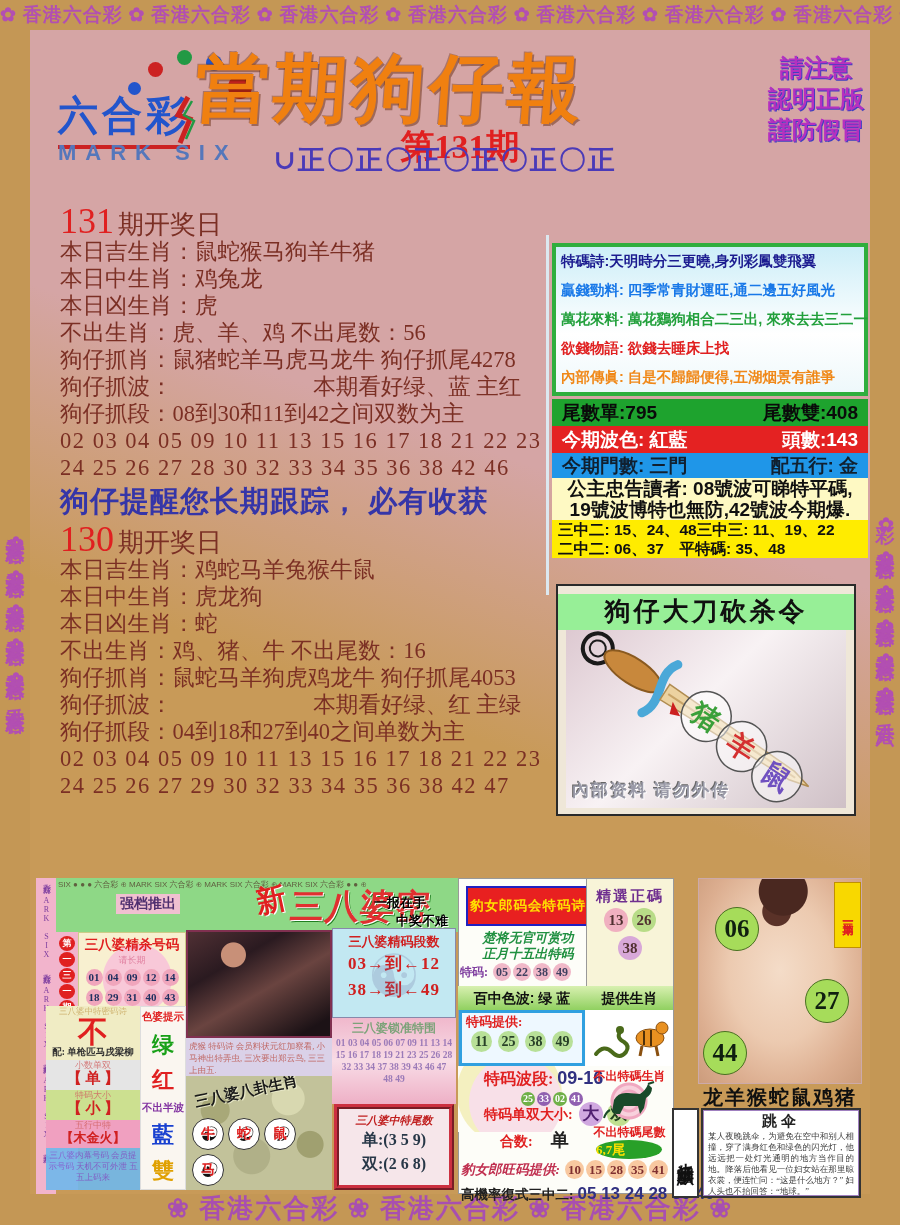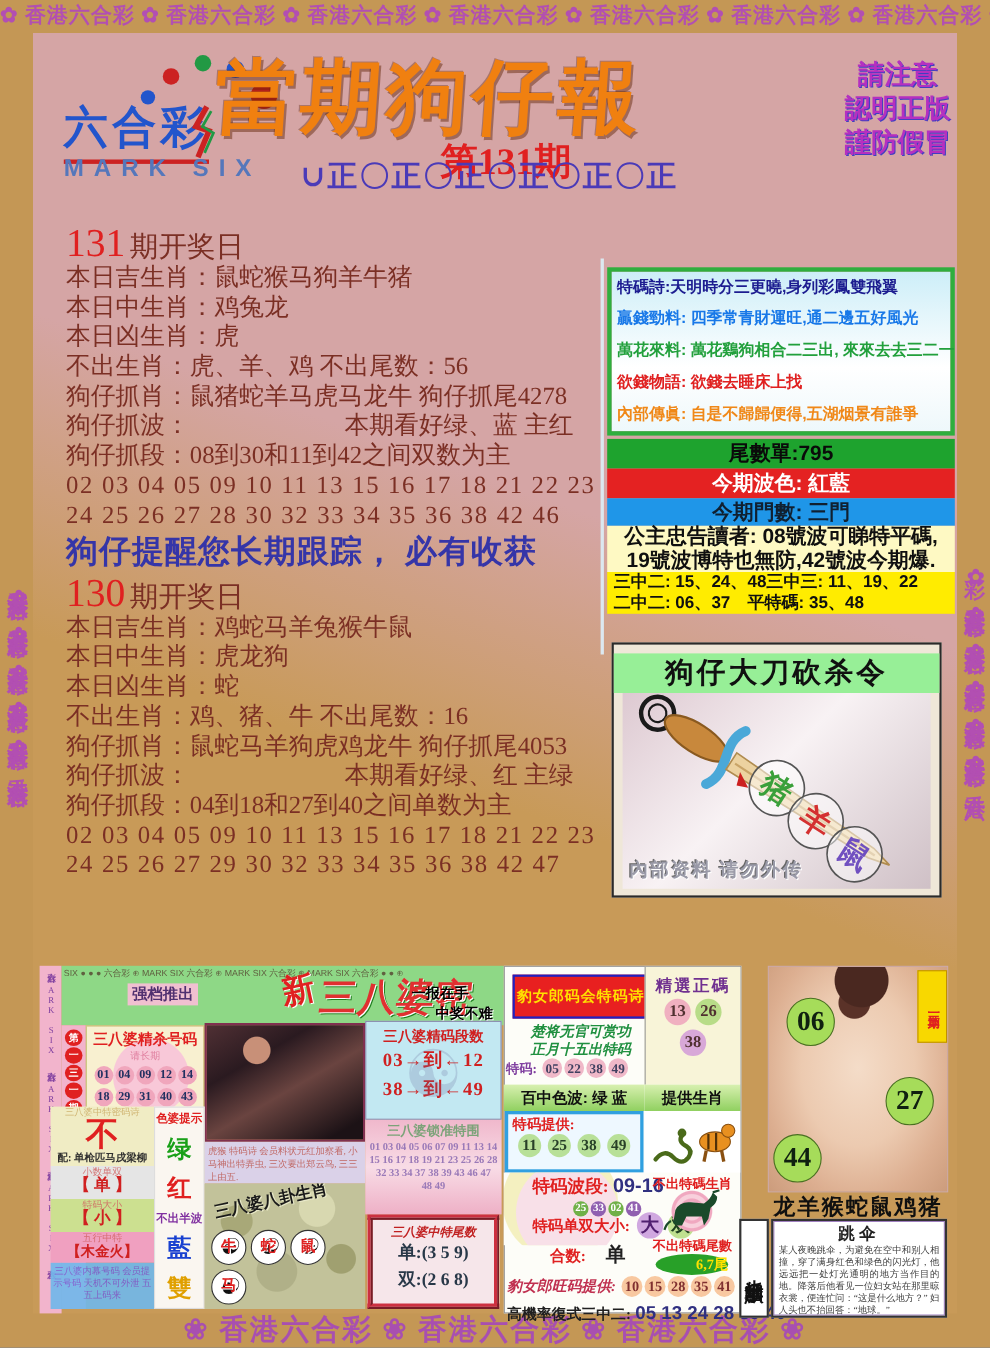--- a/index.html
+++ b/index.html
@@ -39,21 +39,21 @@
   .numrow{letter-spacing:1.5px;}
   .vsep{left:546px;top:235px;width:3px;height:360px;background:#dce8f0;}
   
   .poem-box{left:552px;top:243px;width:316px;height:153px;border:4px solid #2fae3e;
             background:linear-gradient(180deg,#cdeef8,#ffffff 60%,#eef8fb);box-sizing:border-box;
             font-family:"Liberation Sans",sans-serif;}
   .poem-box div{height:29px;line-height:29px;font-weight:bold;font-size:14.5px;white-space:nowrap;padding-left:5px;}
   .pl0{color:#1c1c90;font-size:15.5px;} .pl1{color:#1878e8;font-size:15.5px;}
   .pl2{color:#22a03c;} .pl3{color:#e02020;font-size:16px;} .pl4{color:#f08818;font-size:15.5px;}
   .bar{left:552px;width:316px;display:flex;justify-content:space-between;align-items:center;
-       font-weight:bold;font-family:"Liberation Sans",sans-serif;box-sizing:border-box;padding:0 10px;flex-direction:column;}
+       font-weight:bold;font-family:"Liberation Sans",sans-serif;box-sizing:border-box;padding:0 10px;}
   .bar-green{top:399px;height:27px;background:#1ea32e;color:#0a0a0a;font-size:19px;}
   .bar-red{top:426px;height:27px;background:#e42222;color:#ffffff;font-size:19px;}
   .bar-blue{top:453px;height:25px;background:#1f96e8;color:#102030;font-size:19px;}
   .advice{left:552px;top:478px;width:316px;height:42px;background:#fef9c3;color:#101010;
           font-weight:bold;font-size:19px;line-height:21px;text-align:center;font-family:"Liberation Sans",sans-serif;}
   .ybox{left:552px;top:520px;width:316px;height:38px;background:#ffec00;color:#101010;
         font-weight:bold;font-size:15.5px;line-height:19px;text-align:left;padding-left:6px;box-sizing:border-box;
         font-family:"Liberation Sans",sans-serif;}
   
   .knife-box{left:556px;top:584px;width:300px;height:232px;background:#efe7d8;border:2px solid #2a2a2a;box-sizing:border-box;}
@@ -158,21 +158,21 @@
   .row-dx{left:462px;top:1102px;white-space:nowrap;}
   .dx-c{display:inline-block;width:24px;height:24px;border-radius:50%;font-size:17px;font-weight:bold;line-height:24px;text-align:center;margin:0 2px;}
   .dx-plum{background:#d0a8e0;color:#502070;} .dx-green{background:#c0e090;color:#204020;}
   .row-hs{left:478px;top:1128px;white-space:nowrap;}
   .hs-val{font-size:18px;font-weight:bold;color:#202020;}
   .notout-sx{left:586px;top:1068px;width:87px;text-align:center;font-size:12px;font-weight:bold;color:#e02020;}
   .horse-wrap{left:594px;top:1080px;width:70px;height:42px;
       background:radial-gradient(circle,#f8d0dc 0 8px,#f0a8c0 9px 11px,#f8d0dc 12px 15px,#f0a8c0 16px 18px,transparent 19px);}
   .notout-tail{left:586px;top:1124px;width:87px;text-align:center;font-size:12px;font-weight:bold;color:#e02020;}
   .tail-oval{left:596px;top:1140px;width:66px;height:19px;background:#28a028;border-radius:50%;
-      color:#ffe000;font-size:13px;font-weight:bold;text-align:right;line-height:19px;}
+      color:#ffe000;font-size:13px;font-weight:bold;text-align:left;line-height:19px;}
   .row-wm{left:461px;top:1160px;white-space:nowrap;}
   .lbl-it{font-size:13.5px;font-weight:bold;font-style:italic;color:#c03050;}
   .circ-o{display:inline-block;width:19px;height:19px;border-radius:50%;background:#f8c8a0;color:#803030;font-size:13px;font-weight:bold;line-height:19px;text-align:center;margin:0 1px;}
   .row-fs{left:461px;top:1184px;white-space:nowrap;}
   .fs-lbl{font-size:13.5px;font-weight:bold;color:#202020;}
   .fs-val{font-size:17px;font-weight:bold;color:#303080;font-family:"Liberation Sans",sans-serif;}
   
   .life-col{left:672px;top:1108px;width:27px;height:90px;background:#fff;border:2px solid #333;box-sizing:border-box;
       writing-mode:vertical-rl;text-orientation:upright;font-size:17px;font-weight:bold;color:#111;text-align:center;letter-spacing:2px;}
   .photoC{left:698px;top:878px;width:164px;height:206px;border:1px solid #caa;box-sizing:border-box;

